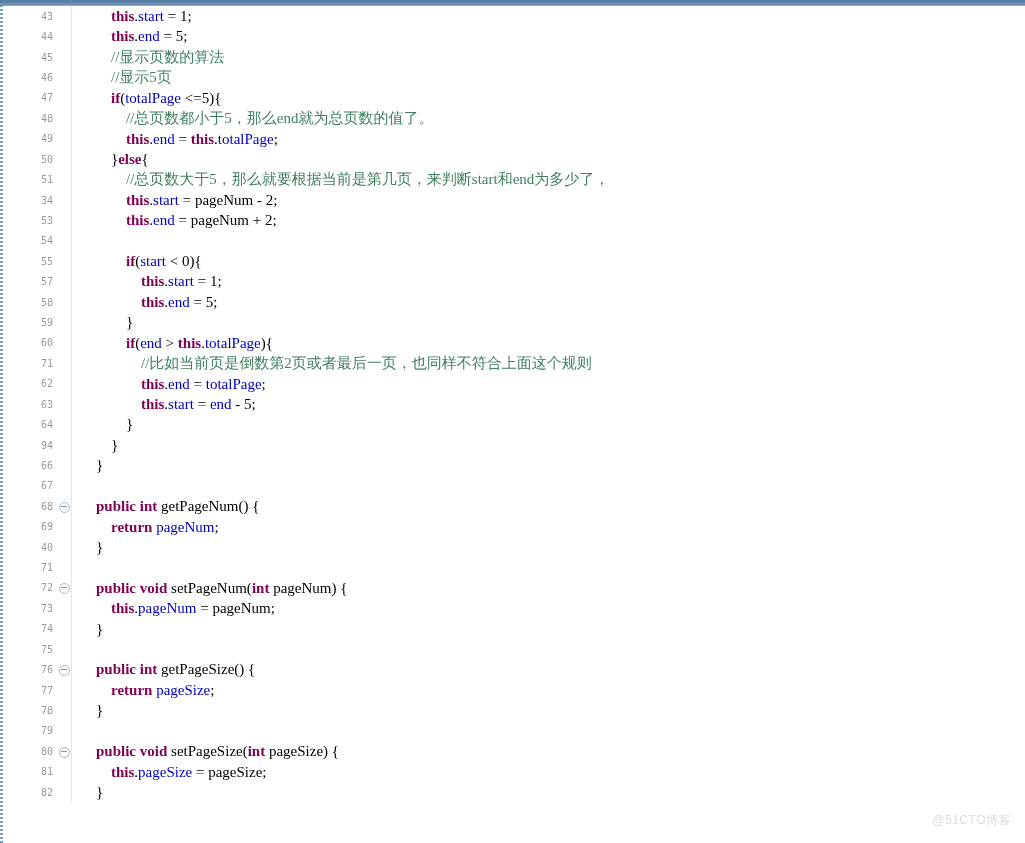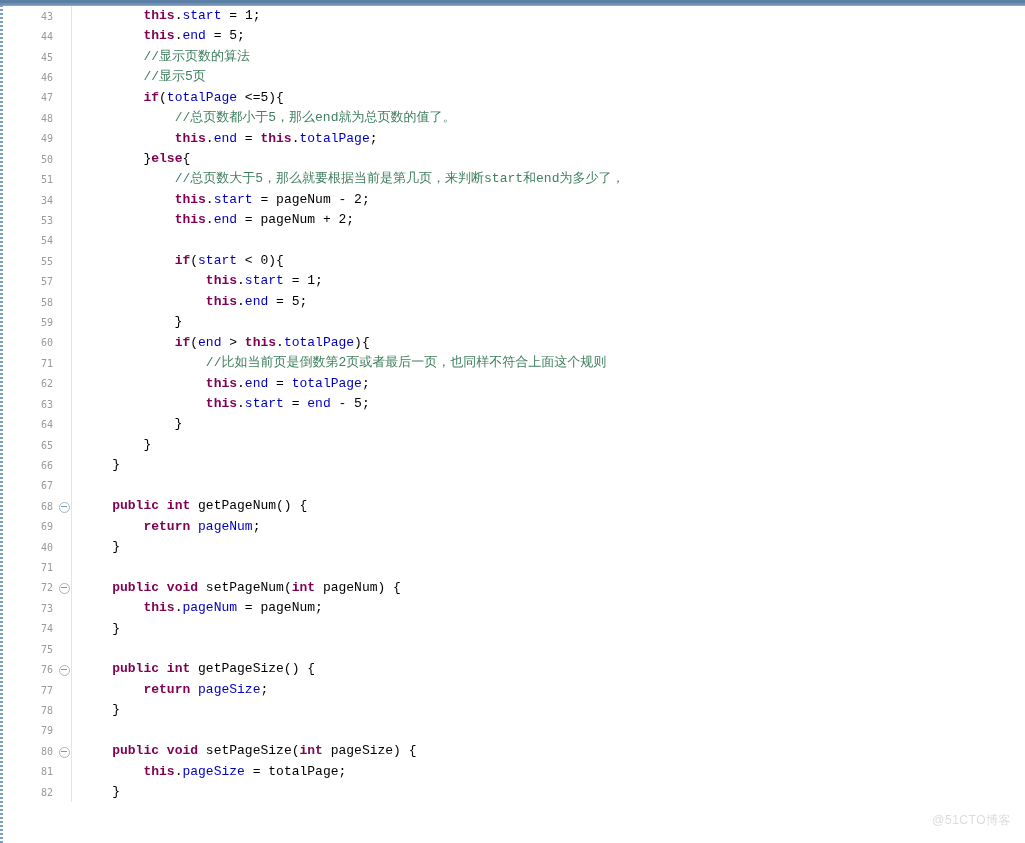--- a/index.html
+++ b/index.html
@@ -119,22 +119,22 @@
     min-width: 1px;
     padding: 0;
     background: #ffffff;
     border-left: 1px solid #e4e4e4;
   }
 
   
   td.code {
     padding: 0 0 0 8px;
     vertical-align: middle;
-    font-family: Liberation Mono, monospace;
-    font-size: 13px;
+    font-family: Liberation Serif, serif;
+    font-size: 15px;
     line-height: 20.42px;
     color: #000000;
     white-space: pre;
     letter-spacing: 0px;
   }
 
   
   .kw   { color: #7f0055; font-weight: bold; }
   .fld  { color: #0000c0; }
   .cmt  { color: #3f7f5f; }
@@ -289,21 +289,21 @@
             <td class="sep"></td>
             <td class="code"><span class="plain">                </span><span class="kw">this</span><span class="punc">.</span><span class="fld">start</span><span class="punc"> = </span><span class="fld">end</span><span class="punc"> - </span><span class="num">5</span><span class="punc">;</span></td>
           </tr>
           <tr>
             <td class="gutter"><span class="lno">64</span></td>
             <td class="fold"></td>
             <td class="sep"></td>
             <td class="code"><span class="punc">            }</span></td>
           </tr>
           <tr>
-            <td class="gutter"><span class="lno">65</span></td>
+            <td class="gutter"><span class="lno">94</span></td>
             <td class="fold"></td>
             <td class="sep"></td>
             <td class="code"><span class="punc">        }</span></td>
           </tr>
           <tr>
             <td class="gutter"><span class="lno">66</span></td>
             <td class="fold"></td>
             <td class="sep"></td>
             <td class="code"><span class="punc">    }</span></td>
           </tr>
@@ -388,21 +388,21 @@
           <tr>
             <td class="gutter"><span class="lno">80</span></td>
             <td class="fold"><span class="fold-marker"></span></td>
             <td class="sep"></td>
             <td class="code"><span class="plain">    </span><span class="kw">public</span><span class="punc"> </span><span class="kw">void</span><span class="punc"> setPageSize(</span><span class="kw">int</span><span class="punc"> pageSize) {</span></td>
           </tr>
           <tr>
             <td class="gutter"><span class="lno">81</span></td>
             <td class="fold"></td>
             <td class="sep"></td>
-            <td class="code"><span class="plain">        </span><span class="kw">this</span><span class="punc">.</span><span class="fld">pageSize</span><span class="punc"> = totalPage;</span></td>
+            <td class="code"><span class="plain">        </span><span class="kw">this</span><span class="punc">.</span><span class="fld">pageSize</span><span class="punc"> = pageSize;</span></td>
           </tr>
           <tr>
             <td class="gutter"><span class="lno">82</span></td>
             <td class="fold"></td>
             <td class="sep"></td>
             <td class="code"><span class="punc">    }</span></td>
           </tr>
         </tbody>
     </table>
   </div>

